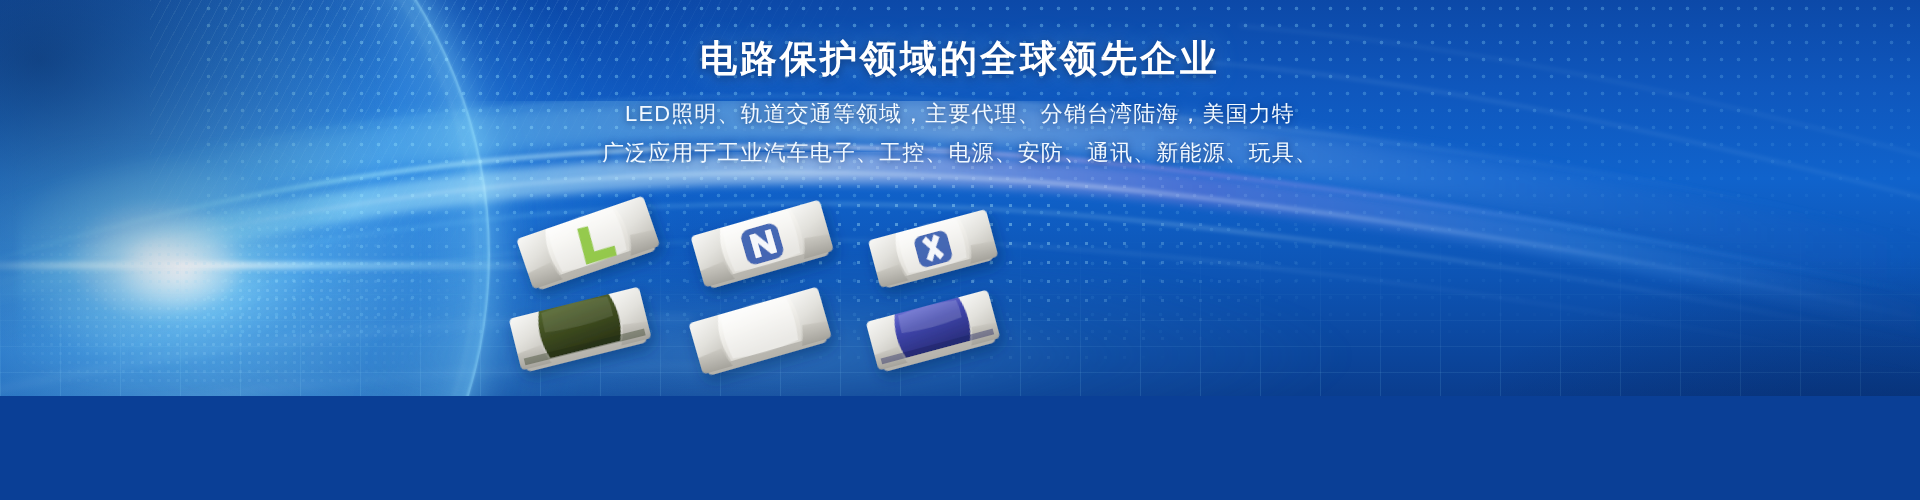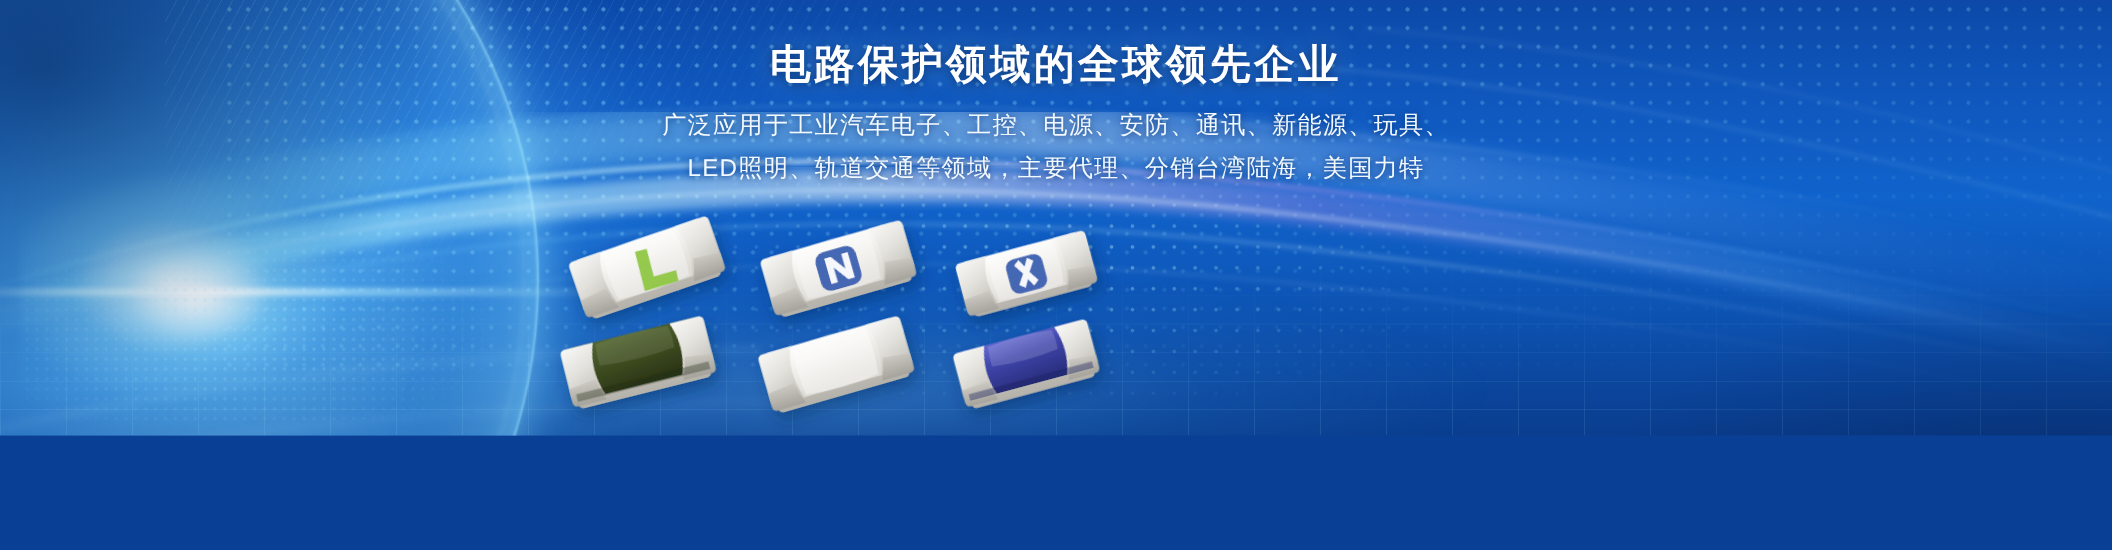--- a/index.html
+++ b/index.html
@@ -207,22 +207,22 @@
   <div class="lens-streak"></div>
 
   <div class="floorglow"></div>
   <div class="floorgrid"></div>
   <div class="worldmap"></div>
   <div class="vignette"></div>
 
   <div class="text-block">
     <div class="headline">电路保护领域的全球领先企业</div>
     <div class="sub-wrap">
+      <div class="subline">LED照明、轨道交通等领域，主要代理、分销台湾陆海，美国力特</div>
       <div class="subline">广泛应用于工业汽车电子、工控、电源、安防、通讯、新能源、玩具、</div>
-      <div class="subline">LED照明、轨道交通等领域，主要代理、分销台湾陆海，美国力特</div>
     </div>
   </div>
 
   <svg id="parts" viewBox="0 0 1920 500">
     <defs>
 
       <linearGradient id="bodyTop" x1="0" y1="0" x2="0.25" y2="1">
         <stop offset="0%" stop-color="#ffffff"></stop>
         <stop offset="40%" stop-color="#f4f3ef"></stop>
         <stop offset="100%" stop-color="#dcdad4"></stop>

